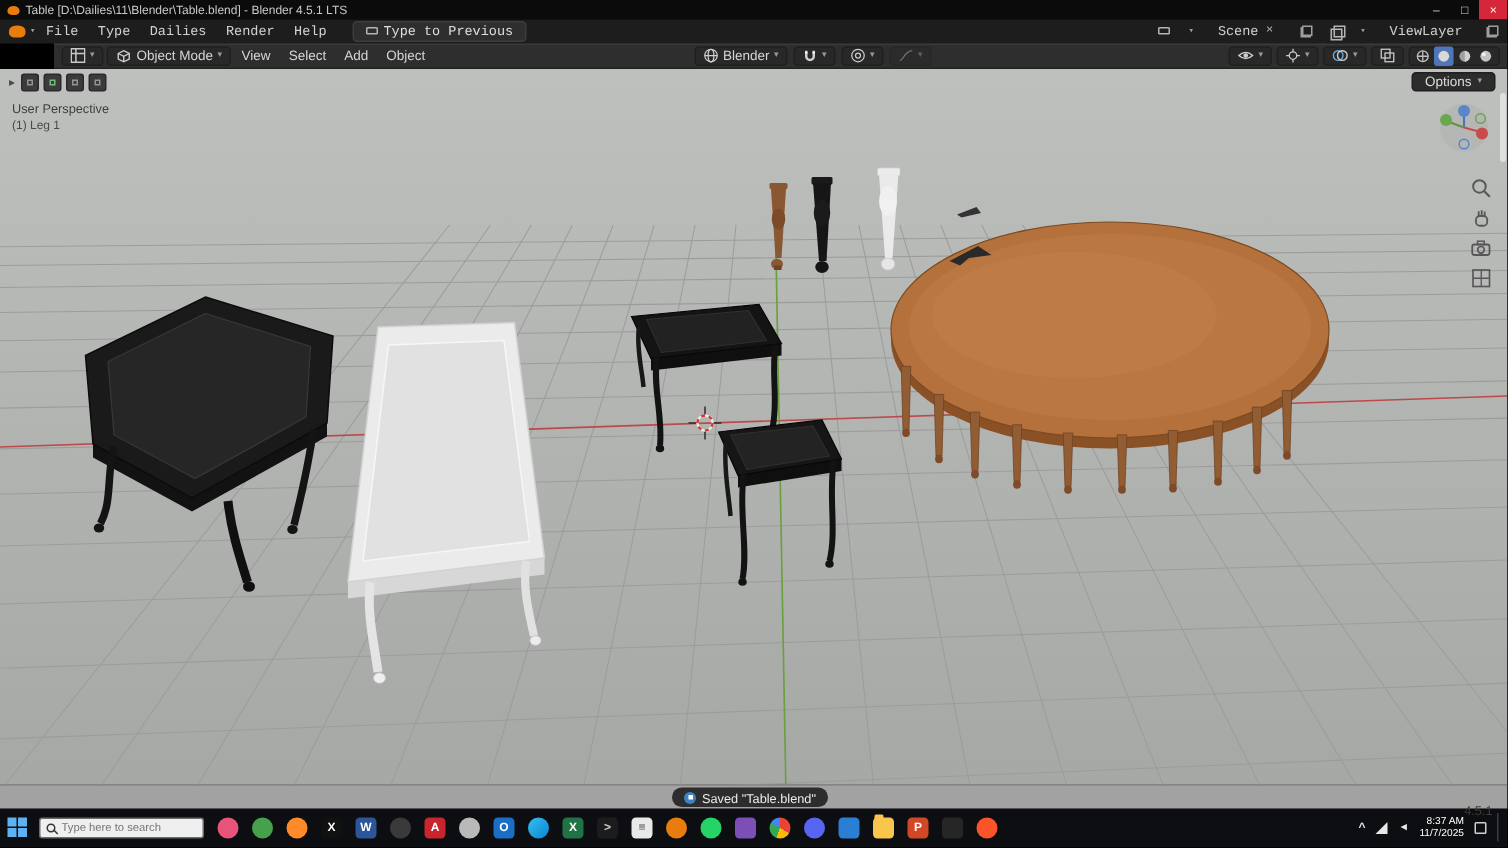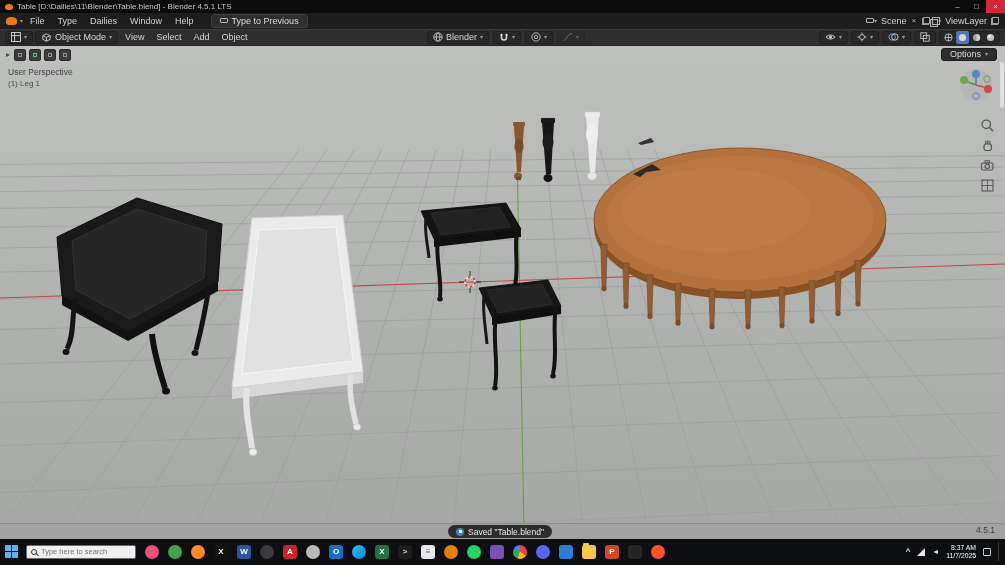--- a/index.html
+++ b/index.html
@@ -10,40 +10,40 @@
   
   .titlebar { height:13px; background:#0b0b0b; display:flex; align-items:center;
     padding-left:5px; font-size:8px; color:#c9c9c9; }
   .tb-blender-badge { width:8px; height:6px; background:#e87d0d; border-radius:50% 50% 40% 40%; margin-right:4px; }
   .win-controls { margin-left:auto; display:flex; height:13px; }
   .win-btn { width:19px; text-align:center; font-size:8px; line-height:13px; color:#cfcfcf; }
   .win-btn.close { background:#d6263c; color:#fff; }
 
   
   .menubar { height:16px; background:#1d1d1d; display:flex; align-items:center;
-    padding:0 6px; font-size:9px; color:#d2d2d2; gap:1px; }
+    padding:0 6px; font-size:9px; color:#d2d2d2; gap:1px;font-family:Liberation Mono, monospace; }
   .blender-logo { width:11px; height:8px; background:#e87d0d; border-radius:45% 45% 35% 35%; margin-right:2px; }
   .caret { font-size:6px; color:#9a9a9a; line-height:1; }
   .menu-item { padding:1px 6px; border-radius:2px; }
   .back-btn { display:flex; align-items:center; gap:4px; background:#2e2e2e; border:1px solid #3d3d3d;
     border-radius:3px; padding:1px 8px; margin-left:10px; color:#dedede; }
   .mini-screen { width:8px; height:5px; border:1px solid #b5b5b5; border-radius:1px; }
-  .mb-right { margin-left:auto; display:flex; align-items:center; gap:0; }
+  .mb-right { margin-left:auto; display:flex; align-items:center; gap:12px; }
   .mini-layers { width:8px; height:8px; position:relative; }
   .mini-layers::before { content:""; position:absolute; left:0; top:2px; width:6px; height:6px; border:1px solid #b5b5b5; background:#2a2a2a; }
   .mini-layers::after { content:""; position:absolute; left:2px; top:0; width:6px; height:6px; border:1px solid #b5b5b5; }
   .mini-copy { width:8px; height:8px; position:relative; }
   .mini-copy::before { content:""; position:absolute; left:0; bottom:0; width:5px; height:5px; border:1px solid #9f9f9f; }
   .mini-copy::after { content:""; position:absolute; right:0; top:0; width:5px; height:5px; border:1px solid #9f9f9f; background:#1d1d1d; }
   .x-small { font-size:8px; color:#b5b5b5; padding:0 2px; }
   .selector-pill { display:flex; align-items:center; gap:3px; padding:1px 4px; border-radius:3px; }
 
   
   .toolheader { height:17px; background:#2e2e2e; border-top:1px solid #3a3a3a; border-bottom:1px solid #222;
-    display:flex; align-items:center; padding:0 5px; font-size:9px; color:#d6d6d6; gap:2px; position:relative; }
+    display:flex; align-items:center; padding:0 5px; font-size:9px; color:#d6d6d6; gap:2px; position:relative;margin-left:36px; }
   .pill { display:flex; align-items:center; gap:3px; background:#282828; border:1px solid #1f1f1f;
     border-radius:3px; padding:1px 5px; height:13px; }
   .th-menu { padding:1px 5px; }
   .th-center { position:absolute; left:427px; top:1px; display:flex; gap:4px; align-items:center; }
   .th-right { margin-left:auto; display:flex; gap:3px; align-items:center; }
   .icon-svg { display:block; }
   .dim { opacity:.45; }
   .sphere-btn { width:13px; height:13px; display:flex; align-items:center; justify-content:center; border-radius:2px; }
   .sphere-btn.active { background:#4f76b8; }
 
@@ -62,21 +62,21 @@
   .navball { position:absolute; top:22px; right:12px; z-index:3; }
   .vp-tools { position:absolute; top:72px; right:10px; display:flex; flex-direction:column; gap:5px; z-index:3; opacity:.8; }
   .vp-scroll { position:absolute; right:1px; top:16px; width:4px; height:46px; background:rgba(255,255,255,.5); border-radius:2px; z-index:3; }
 
   
   .statusbar { height:16px; background:#a2a2a2; border-top:1px solid #8d8d8d; position:relative; font-size:8.5px; }
   .saved-pill { position:absolute; left:448px; top:1px; height:13px; display:flex; align-items:center; gap:4px;
     background:#2d2d2d; border-radius:7px; padding:0 8px; color:#ececec; }
   .save-ico { width:8px; height:8px; border-radius:50%; background:#3d82c4; position:relative; }
   .save-ico::after { content:""; position:absolute; left:2.5px; top:2.5px; width:3px; height:3px; background:#fff; }
-  .version { position:absolute; right:10px; top:1px; color:#3d3d3d; }
+  .version { position:absolute; right:10px; top:11px; color:#3d3d3d; }
 
   
   .taskbar { height:19px; background:#0c0e11; display:flex; align-items:center; padding:13px 5px; gap:7px; }
   .start-btn { width:14px; height:14px; display:grid; grid-template-columns:6px 6px; grid-template-rows:6px 6px; gap:1px; }
   .start-btn span { background:#5fb2f2; }
   .tb-search { width:110px; height:14px; background:#efefef; border:1px solid #6b6b6b; border-radius:2px;
     display:flex; align-items:center; gap:4px; padding:0 4px; }
   .mag { width:6px; height:6px; border:1.2px solid #333; border-radius:50%; position:relative; flex:none; }
   .mag::after { content:""; position:absolute; width:4px; height:1.2px; background:#333; transform:rotate(45deg); right:-3px; bottom:-1px; }
   .tb-search input { border:none; background:transparent; outline:none; font-size:7.5px; color:#333;
@@ -108,21 +108,21 @@
       <span class="win-btn close">×</span>
     </div>
   </div>
 
   <div class="menubar">
     <span class="blender-logo"></span>
     <span class="caret">▾</span>
     <span class="menu-item">File</span>
     <span class="menu-item">Type</span>
     <span class="menu-item">Dailies</span>
-    <span class="menu-item">Window</span>
+    <span class="menu-item">Render</span>
     <span class="menu-item">Help</span>
     <span class="back-btn">
       <span class="mini-screen"></span>
       <span>Type to Previous</span>
     </span>
     <div class="mb-right">
       <span class="mini-screen"></span>
       <span class="caret">▾</span>
       <span class="selector-pill">
         <span>Scene</span>

